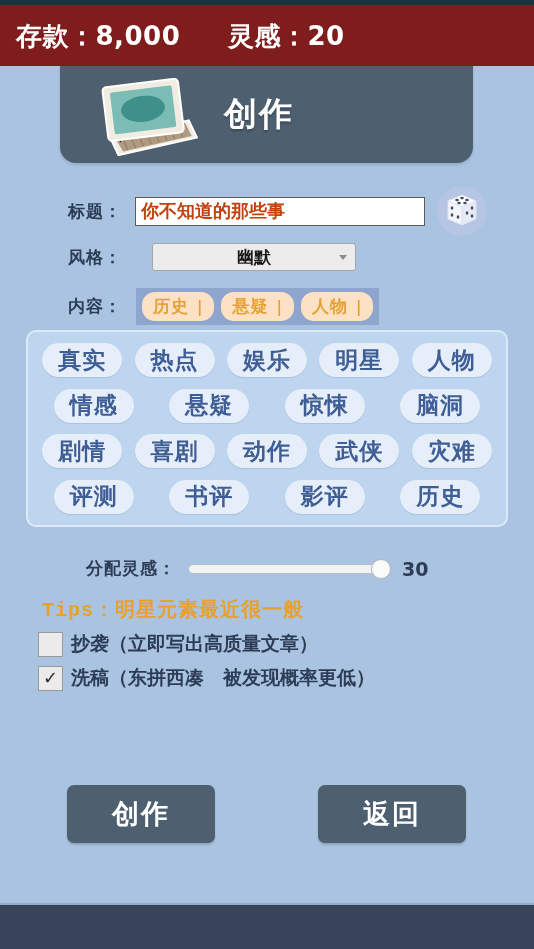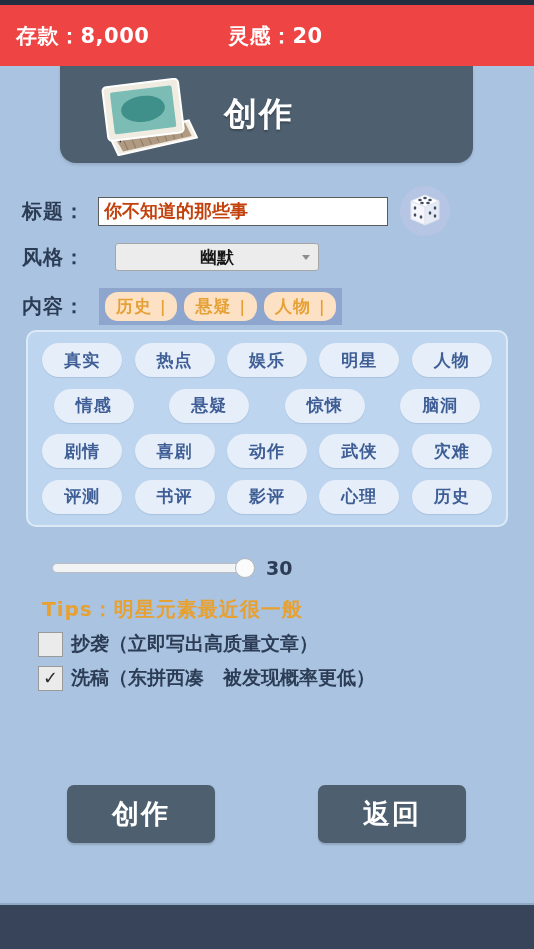--- a/index.html
+++ b/index.html
@@ -12,26 +12,26 @@
 
   body {
     font-family: "DejaVu Sans", "Liberation Sans", sans-serif;
     background: #a9c3e0;
     position: relative;
   }
 
   
   .topbar {
     height: 66px;
-    background: #ef4444;
+    background: #7f1d1d;
     border-top: 5px solid #242e41;
     display: flex;
     align-items: center;
     color: #ffffff;
-    font-size: 21px;
+    font-size: 26px;
     font-weight: bold;
     letter-spacing: 0.5px;
     position: relative;
   }
   .topbar .stat-money { position: absolute; left: 16px; top: 50%; transform: translateY(-50%); }
   .topbar .stat-insp  { position: absolute; left: 228px; top: 50%; transform: translateY(-50%); }
   .topbar .stat-date  { position: absolute; right: 12px; top: 50%; transform: translateY(-50%); }
 
   
   .header-panel {
@@ -58,23 +58,24 @@
     font-size: 33px;
     font-weight: bold;
     margin-left: 26px;
     letter-spacing: 2px;
     text-shadow: 0 2px 2px rgba(0,0,0,0.25);
   }
 
   
   .form-label {
     color: #2c3c55;
-    font-size: 20px;
+    font-size: 17px;
     font-weight: bold;
     letter-spacing: 1px;
+    margin-left: 46px;
   }
 
   .row-title {
     position: absolute;
     left: 22px;
     top: 186px;
     display: flex;
     align-items: center;
     width: 490px;
   }
@@ -175,21 +176,21 @@
     border-radius: 10px;
     padding: 11px 8px;
     display: flex;
     flex-direction: column;
     justify-content: space-between;
   }
   .tag-row { display: flex; justify-content: space-around; }
   .tag-chip {
     background: #e6eefa;
     color: #3e5e95;
-    font-size: 17px;
+    font-size: 23px;
     font-weight: bold;
     border-radius: 17px;
     width: 80px;
     height: 34px;
     display: flex;
     align-items: center;
     justify-content: center;
     letter-spacing: 1px;
     box-shadow: 0 1px 1px rgba(80,110,150,0.18);
   }
@@ -236,20 +237,21 @@
 
   
   .tips {
     position: absolute;
     left: 42px;
     top: 596px;
     color: #e8a02f;
     font-size: 20px;
     font-weight: bold;
     letter-spacing: 1px;
+    font-family: Liberation Mono, monospace;
   }
 
   
   .check-row {
     position: absolute;
     left: 38px;
     display: flex;
     align-items: center;
   }
   .check-row.one { top: 631px; }
@@ -422,26 +424,26 @@
     <div class="tag-chip">剧情</div>
     <div class="tag-chip">喜剧</div>
     <div class="tag-chip">动作</div>
     <div class="tag-chip">武侠</div>
     <div class="tag-chip">灾难</div>
   </div>
   <div class="tag-row">
     <div class="tag-chip">评测</div>
     <div class="tag-chip">书评</div>
     <div class="tag-chip">影评</div>
-    <div class="tag-chip">心理</div>
     <div class="tag-chip">历史</div>
   </div>
 </div>
 
 <div class="row-slider">
+  <span class="form-label">分配灵感：</span>
   <div class="slider-wrap">
     <div class="slider-track"></div>
     <div class="slider-thumb"></div>
   </div>
   <span class="slider-value">30</span>
 </div>
 
 <div class="tips">Tips：明星元素最近很一般</div>
 
 <div class="check-row one">

